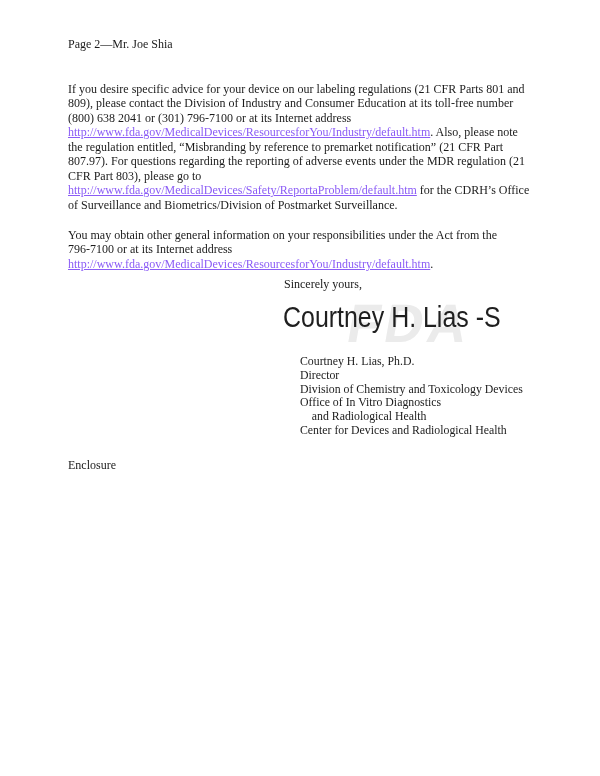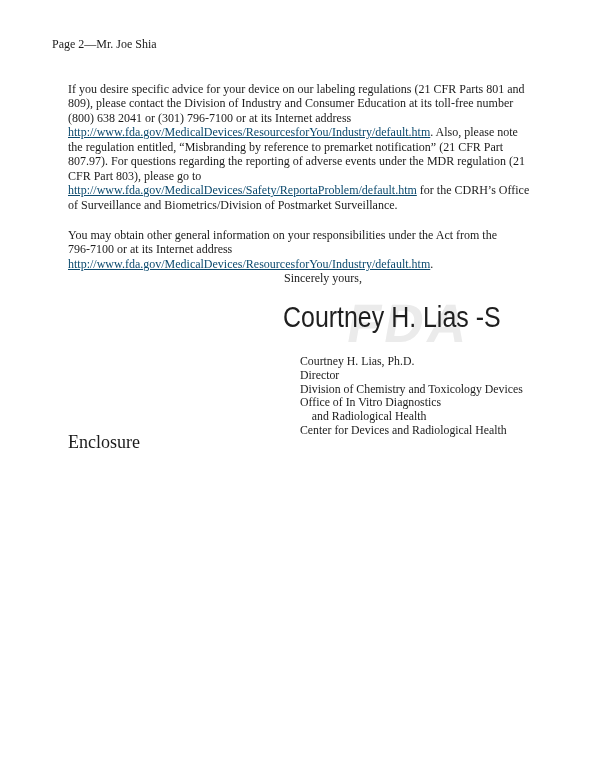--- a/index.html
+++ b/index.html
@@ -11,46 +11,46 @@
     position: relative;
     width: 600px;
     height: 776px;
     background: #ffffff;
     overflow: hidden;
     font-family: "Liberation Serif", serif;
     color: #1b1b1b;
   }
   .header {
     position: absolute;
-    left: 52px;
+    left: 68px;
     top: 37px;
     font-size: 12px;
     white-space: nowrap;
   }
   .paragraph {
     position: absolute;
     left: 68px;
     width: 478px;
     font-size: 12px;
   }
   .paragraph .line {
     line-height: 14.45px;
     white-space: nowrap;
   }
   #para1 { top: 82px; }
   #para2 { top: 228px; }
   .link {
-    color: #0c4a6e;
+    color: #8b5cf6;
     text-decoration: underline;
     cursor: pointer;
   }
   .closing {
     position: absolute;
     left: 284px;
-    top: 271px;
+    top: 277px;
     font-size: 12px;
     white-space: nowrap;
   }
   .watermark {
     position: absolute;
     left: 348px;
     top: 292px;
     font-family: "Liberation Sans", sans-serif;
     font-size: 54px;
     font-weight: bold;
@@ -76,22 +76,22 @@
     top: 355px;
     font-size: 11.8px;
   }
   .signature-block .sig-line {
     line-height: 13.8px;
     white-space: pre;
   }
   .enclosure {
     position: absolute;
     left: 68px;
-    top: 432px;
-    font-size: 18px;
+    top: 458px;
+    font-size: 12px;
     white-space: nowrap;
   }
 </style>
 </head>
 <body>
 
 <div class="page">
 
   <div class="header">Page 2—Mr. Joe Shia</div>
 

